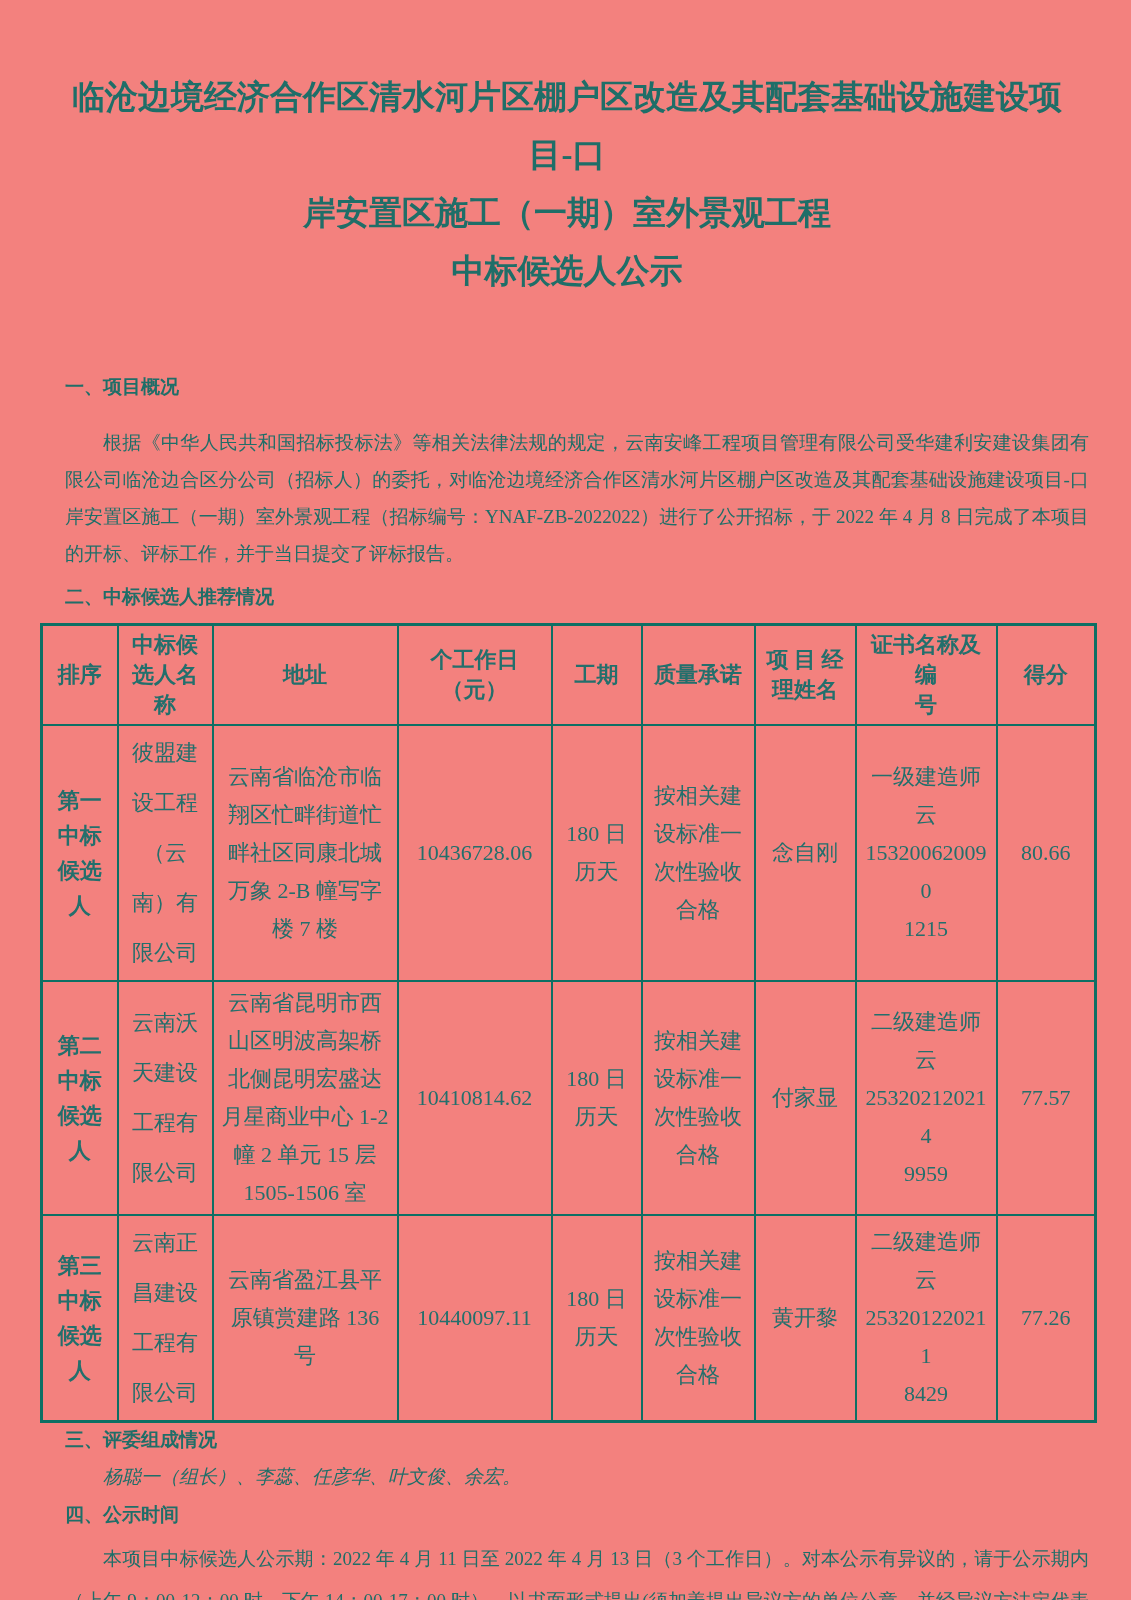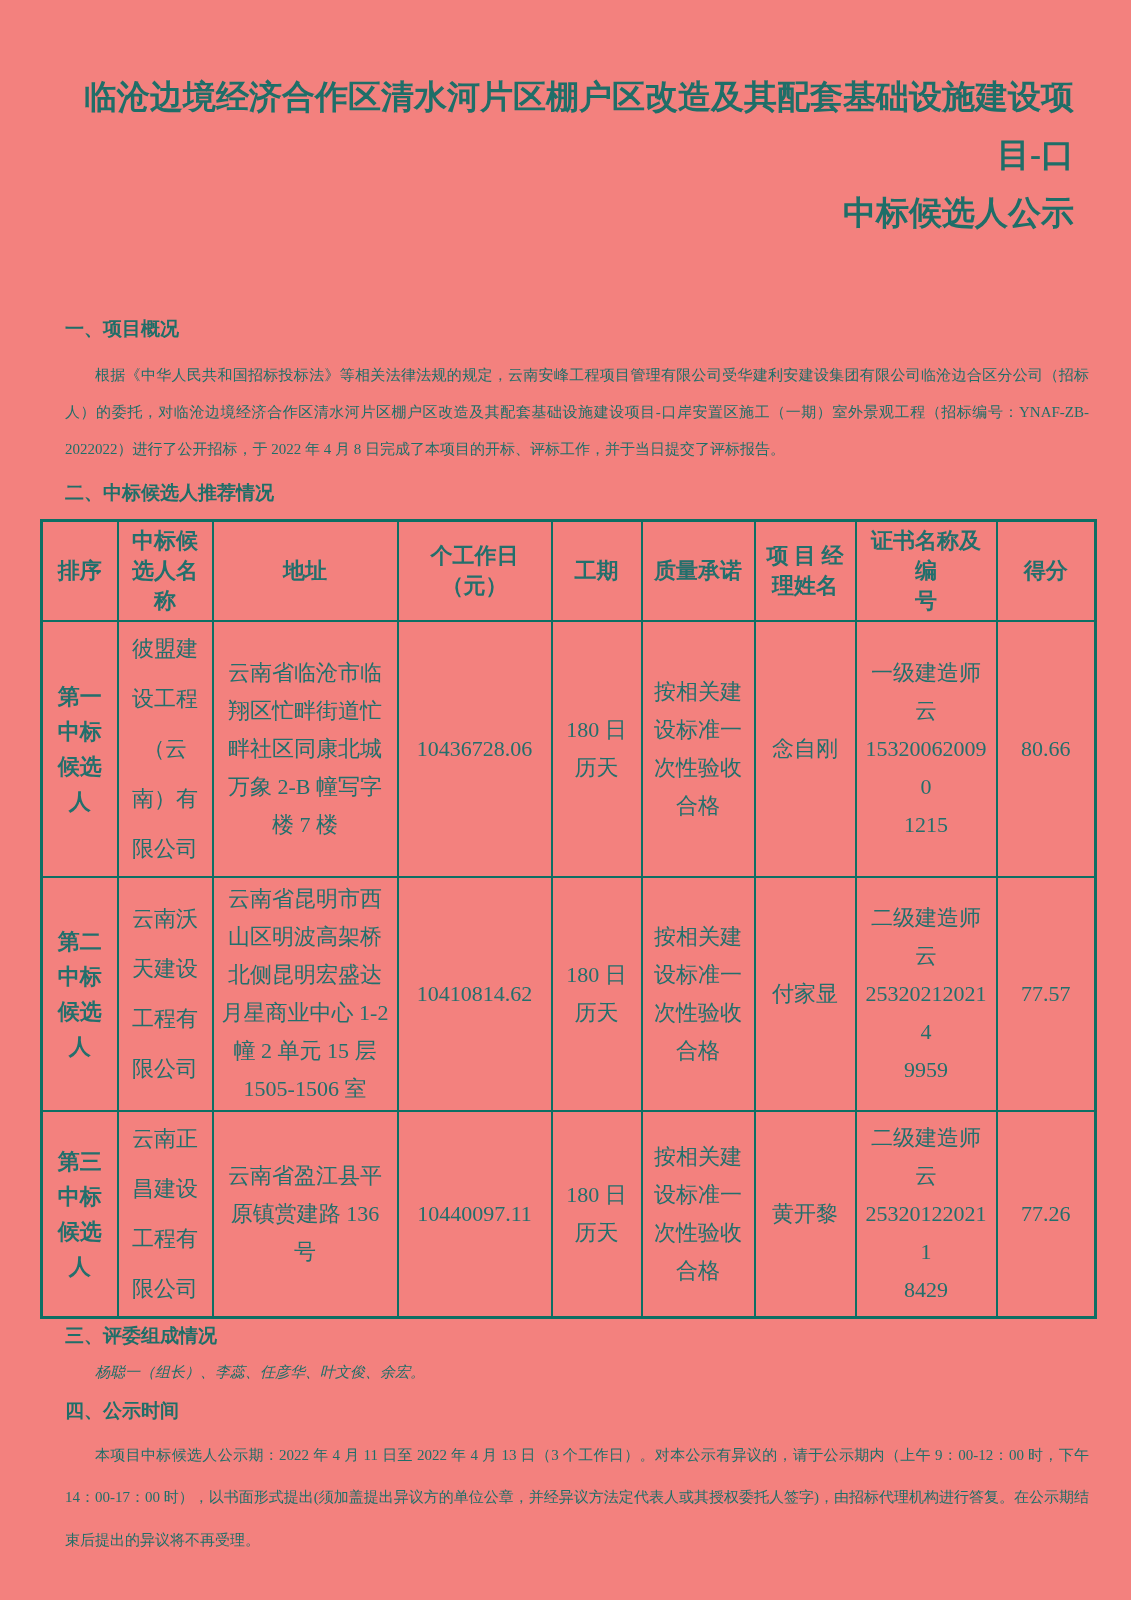--- a/index.html
+++ b/index.html
@@ -12,37 +12,37 @@
     overflow: hidden;
     background: #f3817e;
     color: #1f6e68;
     font-family: "Liberation Serif", serif;
   }
   .page {
     padding: 0 37px 0 40px;
   }
   .doc-title {
     margin-top: 68px;
-    text-align: right;
+    text-align: center;
     font-size: 33px;
     font-weight: bold;
     line-height: 58px;
     padding: 0 20px;
   }
   .doc-title div { min-height: 58px; }
   .section-heading {
     font-size: 19px;
     font-weight: bold;
     margin: 0 0 0 25px;
     line-height: 34px;
   }
   .s1-heading { margin-top: 70px; }
   .para {
-    font-size: 15px;
-    margin: 11px 5px 0 25px;
+    font-size: 19px;
+    margin: 20px 5px 0 25px;
     text-indent: 2em;
     text-align: justify;
   }
   .s1-para { line-height: 37px; }
   .s2-heading { margin-top: 8px; }
 
   table.bid-table {
     border-collapse: collapse;
     table-layout: fixed;
     width: 1054px;
@@ -84,20 +84,21 @@
   .s4-heading { margin-top: 4px; }
   .s4-para { line-height: 42.5px; margin-top: 6px; }
 </style>
 </head>
 <body>
 
 <div class="page">
 
   <div class="doc-title">
     <div>临沧边境经济合作区清水河片区棚户区改造及其配套基础设施建设项目-口</div>
+    <div>岸安置区施工（一期）室外景观工程</div>
     <div>中标候选人公示</div>
   </div>
 
   <div class="section-heading s1-heading">一、项目概况</div>
   <div class="para s1-para">根据《中华人民共和国招标投标法》等相关法律法规的规定，云南安峰工程项目管理有限公司受华建利安建设集团有限公司临沧边合区分公司（招标人）的委托，对临沧边境经济合作区清水河片区棚户区改造及其配套基础设施建设项目-口岸安置区施工（一期）室外景观工程（招标编号：YNAF-ZB-2022022）进行了公开招标，于 2022 年 4 月 8 日完成了本项目的开标、评标工作，并于当日提交了评标报告。</div>
 
   <div class="section-heading s2-heading">二、中标候选人推荐情况</div>
 
   <table class="bid-table">
     <colgroup>

